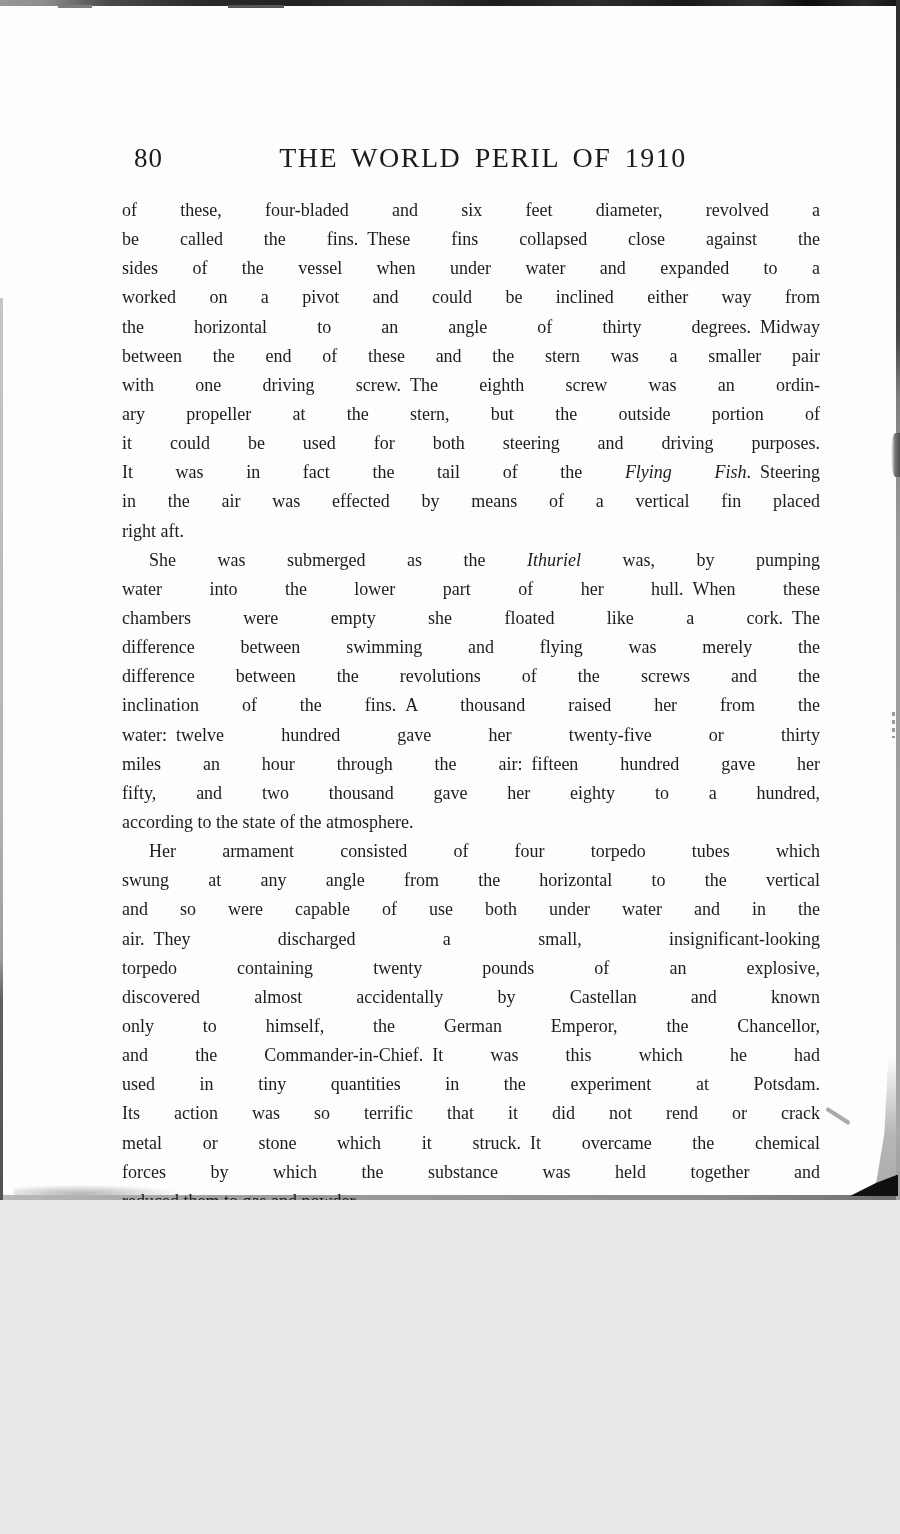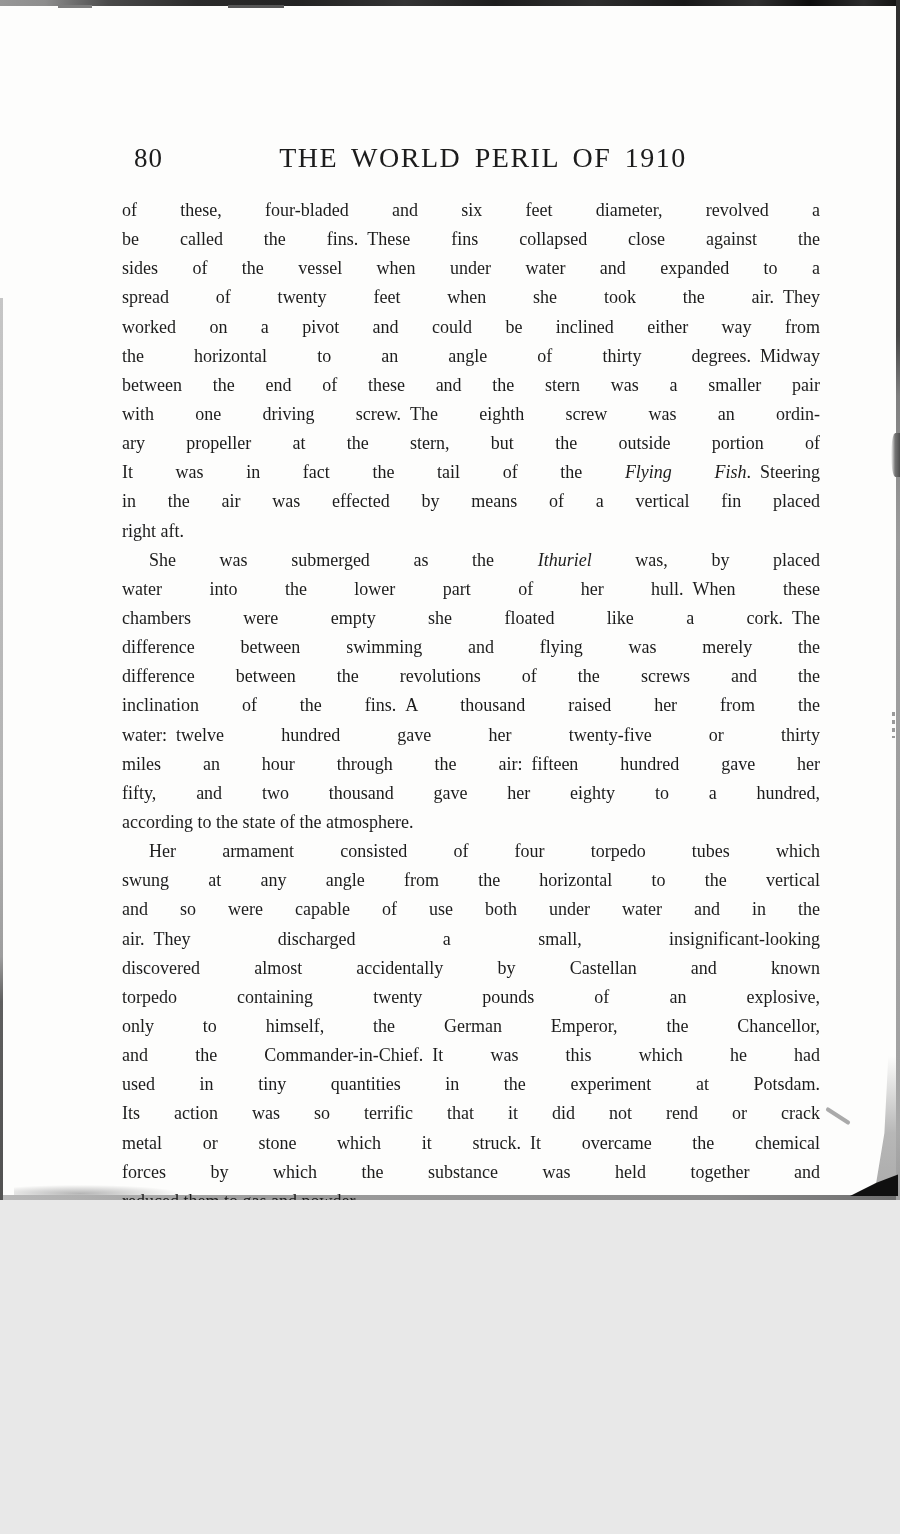--- a/index.html
+++ b/index.html
@@ -118,49 +118,49 @@
   <div class="header">
     <div class="page-number">80</div>
     <div class="page-title">THE WORLD PERIL OF 1910</div>
   </div>
 
   <div class="body-text">
       <div>
         <div class="line"><span>of these, four-bladed and six feet diameter, revolved a</span></div>
         <div class="line"><span>be called the fins. These fins collapsed close against the</span></div>
         <div class="line"><span>sides of the vessel when under water and expanded to a</span></div>
-        <div class="line"><span>spread of twenty feet when she took the air. They</span></div>
         <div class="line"><span>worked on a pivot and could be inclined either way from</span></div>
         <div class="line"><span>the horizontal to an angle of thirty degrees. Midway</span></div>
         <div class="line"><span>between the end of these and the stern was a smaller pair</span></div>
         <div class="line"><span>with one driving screw. The eighth screw was an ordin-</span></div>
         <div class="line"><span>ary propeller at the stern, but the outside portion of</span></div>
+        <div class="line"><span>it could be used for both steering and driving purposes.</span></div>
         <div class="line"><span>It was in fact the tail of the </span><i>Flying Fish</i><span>. Steering</span></div>
         <div class="line"><span>in the air was effected by means of a vertical fin placed</span></div>
         <div class="line last"><span>right aft.</span></div>
       </div>
       <div>
-        <div class="line indent"><span>She was submerged as the </span><i>Ithuriel</i><span> was, by placed</span></div>
+        <div class="line indent"><span>She was submerged as the </span><i>Ithuriel</i><span> was, by pumping</span></div>
         <div class="line"><span>water into the lower part of her hull. When these</span></div>
         <div class="line"><span>chambers were empty she floated like a cork. The</span></div>
         <div class="line"><span>difference between swimming and flying was merely the</span></div>
         <div class="line"><span>difference between the revolutions of the screws and the</span></div>
         <div class="line"><span>inclination of the fins. A thousand raised her from the</span></div>
         <div class="line"><span>water: twelve hundred gave her twenty-five or thirty</span></div>
         <div class="line"><span>miles an hour through the air: fifteen hundred gave her</span></div>
         <div class="line"><span>fifty, and two thousand gave her eighty to a hundred,</span></div>
         <div class="line last"><span>according to the state of the atmosphere.</span></div>
       </div>
       <div>
         <div class="line indent"><span>Her armament consisted of four torpedo tubes which</span></div>
         <div class="line"><span>swung at any angle from the horizontal to the vertical</span></div>
         <div class="line"><span>and so were capable of use both under water and in the</span></div>
         <div class="line"><span>air. They discharged a small, insignificant-looking</span></div>
+        <div class="line"><span>torpedo containing twenty pounds of an explosive,</span></div>
         <div class="line"><span>discovered almost accidentally by Castellan and known</span></div>
-        <div class="line"><span>torpedo containing twenty pounds of an explosive,</span></div>
         <div class="line"><span>only to himself, the German Emperor, the Chancellor,</span></div>
         <div class="line"><span>and the Commander-in-Chief. It was this which he had</span></div>
         <div class="line"><span>used in tiny quantities in the experiment at Potsdam.</span></div>
         <div class="line"><span>Its action was so terrific that it did not rend or crack</span></div>
         <div class="line"><span>metal or stone which it struck. It overcame the chemical</span></div>
         <div class="line"><span>forces by which the substance was held together and</span></div>
         <div class="line last"><span>reduced them to gas and powder.</span></div>
       </div>
     </div>
 

